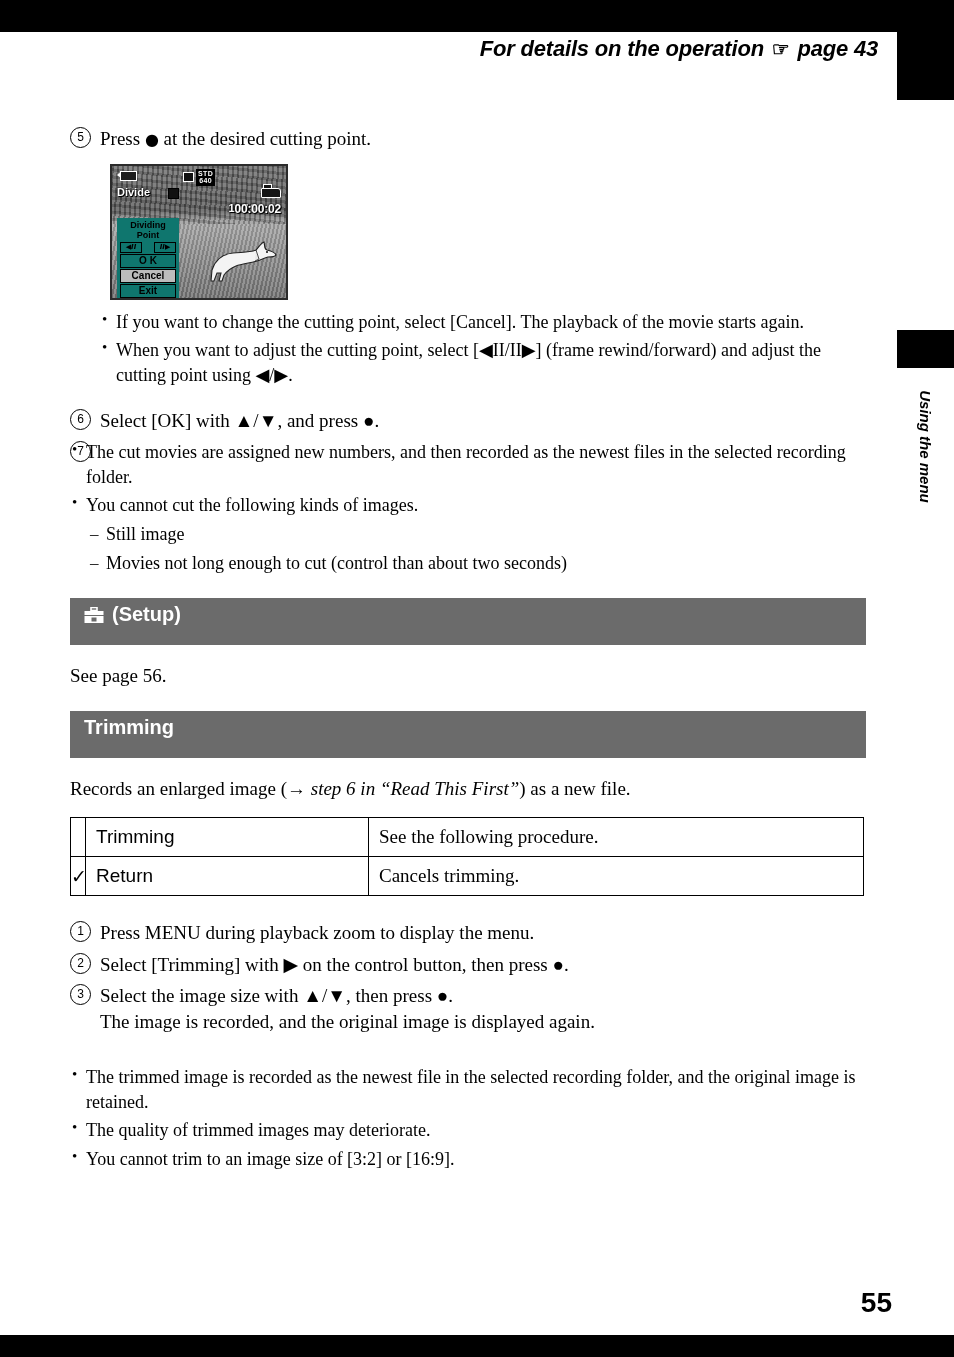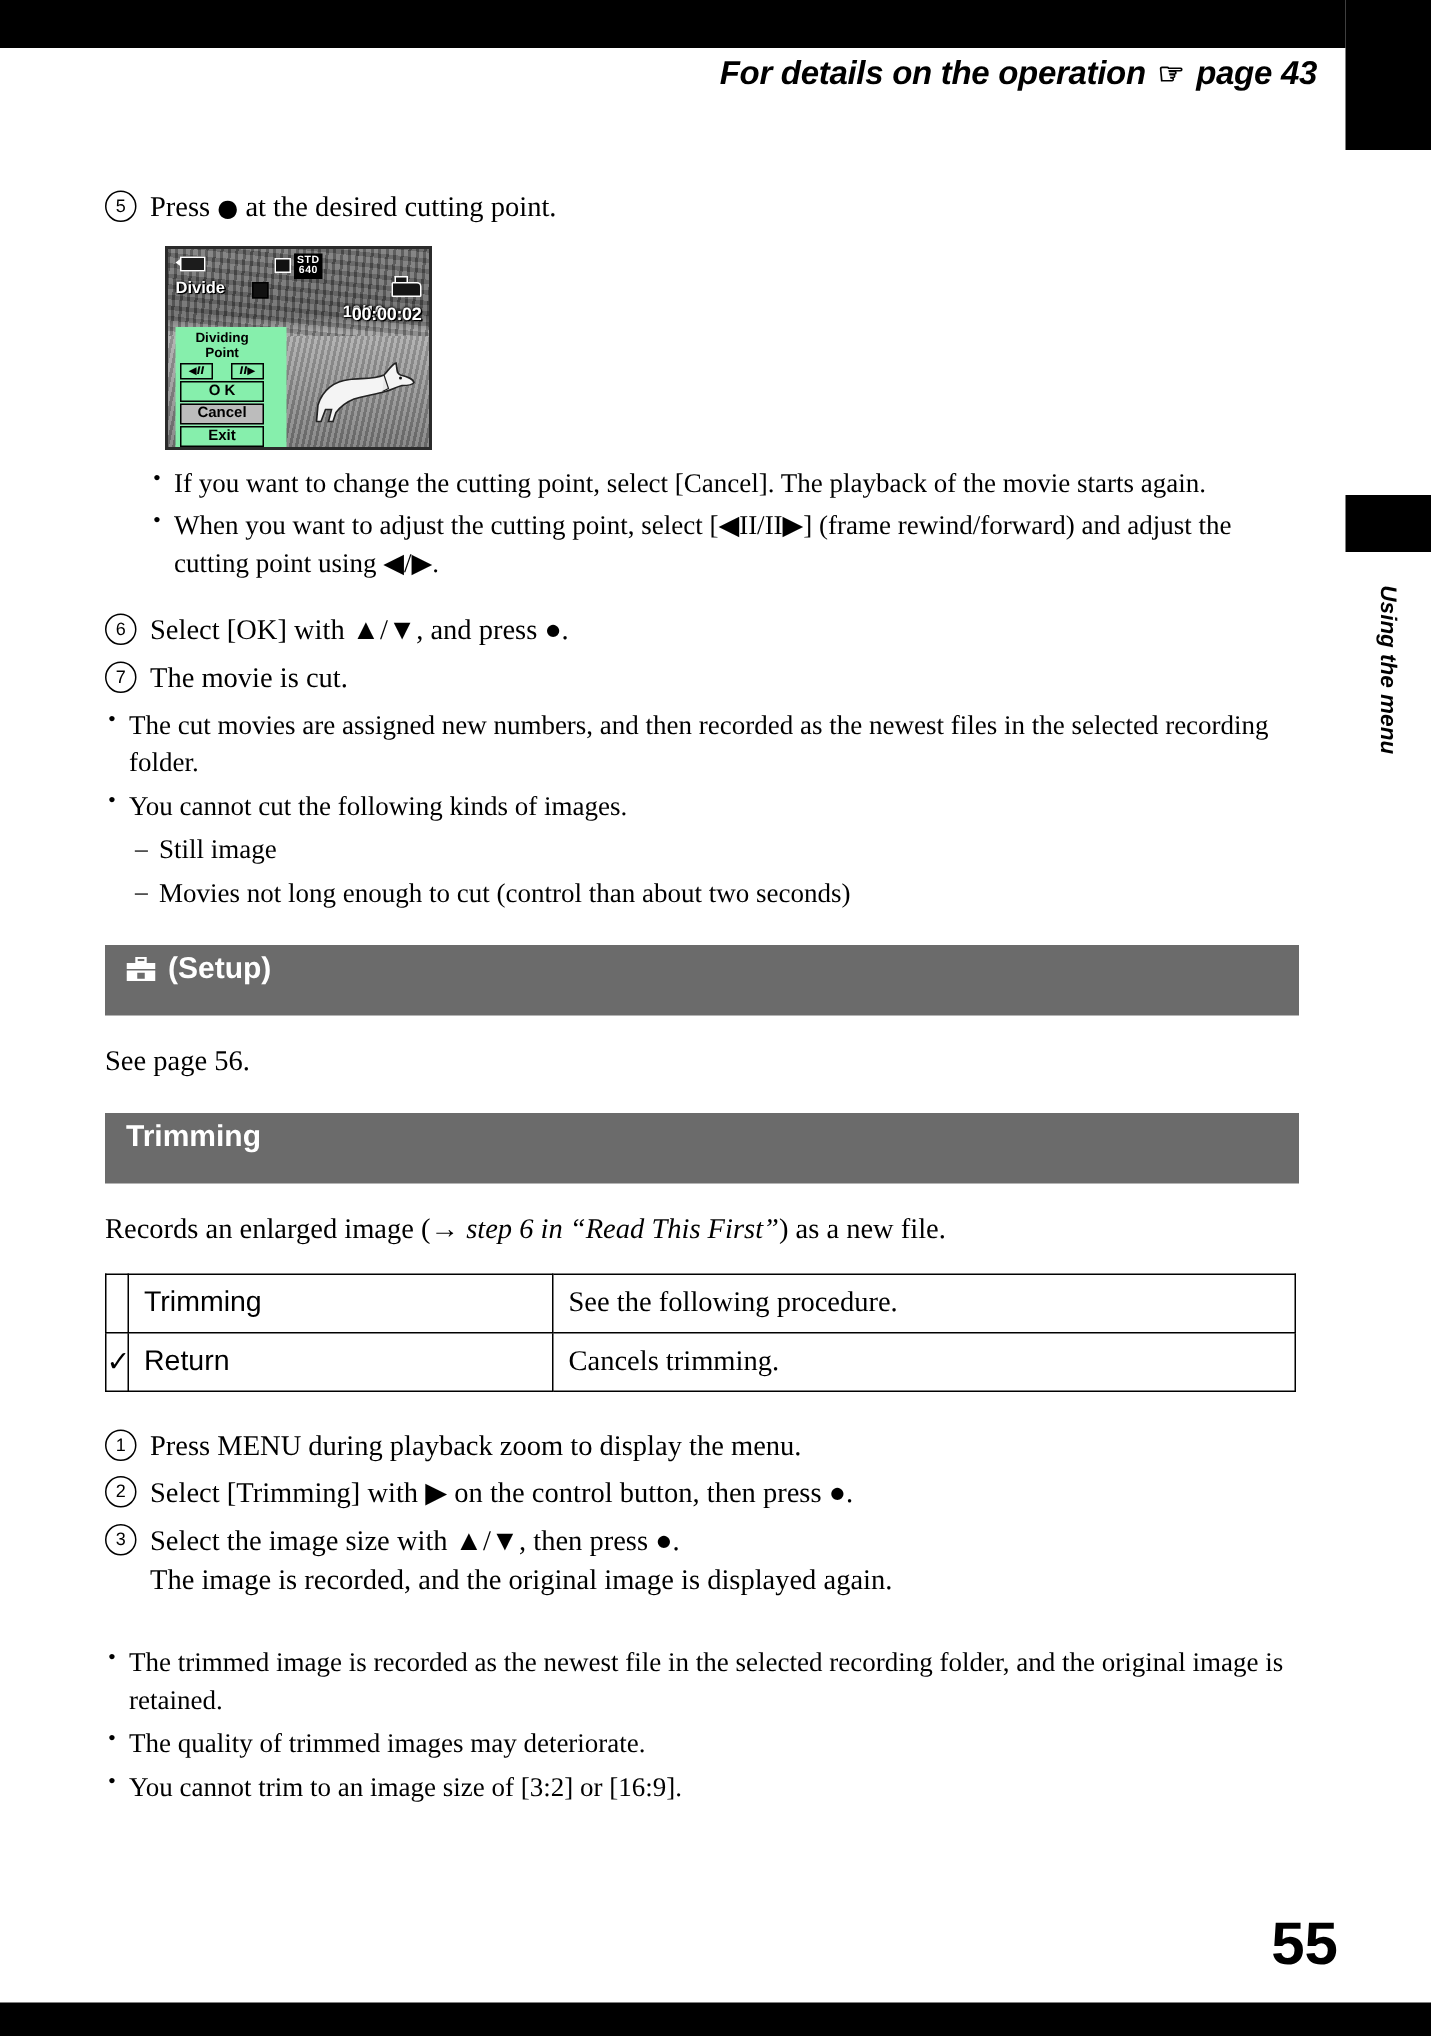--- a/index.html
+++ b/index.html
@@ -85,21 +85,21 @@
     margin-top: 60px;
   }
 
   
   .page-number {
     position: absolute;
     right: 62px;
     bottom: 38px;
     font-family: "Liberation Sans", sans-serif;
     font-weight: bold;
-    font-size: 40px;
+    font-size: 28px;
     color: #000;
   }
 
   
   .content {
     position: absolute;
     left: 70px;
     top: 126px;
     width: 796px;
   }
@@ -219,23 +219,23 @@
                    background:#151515; border:1.3px solid #fff; box-sizing:border-box;
                    border-bottom:0; }
   .ov-divide { left: 5px; top: 20px; font-size: 11px; }
   .ov-time { right: 5px; top: 36px; font-size: 12px; letter-spacing: -0.2px; }
 
   
   .lcd-menu {
     position: absolute;
     left: 5px; top: 52px;
     width: 62px;
-    background: #86efac;
+    background: #0f766e;
     z-index: 5;
-    padding: 2px 12px 3px 0;
+    padding: 2px 0 3px 0;
     font-family: "Liberation Sans", sans-serif;
     font-weight: bold;
     color: #000;
     text-align: center;
   }
   .lcd-menu .title { font-size: 9px; line-height: 10px; color:#000; }
   .lcd-menu .ffrow {
     display: flex; gap: 12px; justify-content: center; margin: 2px 3px 0 3px; font-style: italic;
   }
   .lcd-menu .ffrow div {
@@ -381,21 +381,20 @@
 
   <div class="spacer-16"></div>
 
   <div class="step">
     <span class="num">6</span>
     <span>Select [OK] with ▲/▼, and press ●.</span>
   </div>
 
   <div class="step">
     <span class="num">7</span>
-    <span class="sub">The movie is cut.</span>
   </div>
 
   <ul class="bullets">
     <li>The cut movies are assigned new numbers, and then recorded as the newest files in the selected recording folder.</li>
     <li>You cannot cut the following kinds of images.</li>
   </ul>
   <div class="sub-bullets-wrap">
     <ul class="bullets dash">
       <li>Still image</li>
       <li>Movies not long enough to cut (control than about two seconds)</li>

